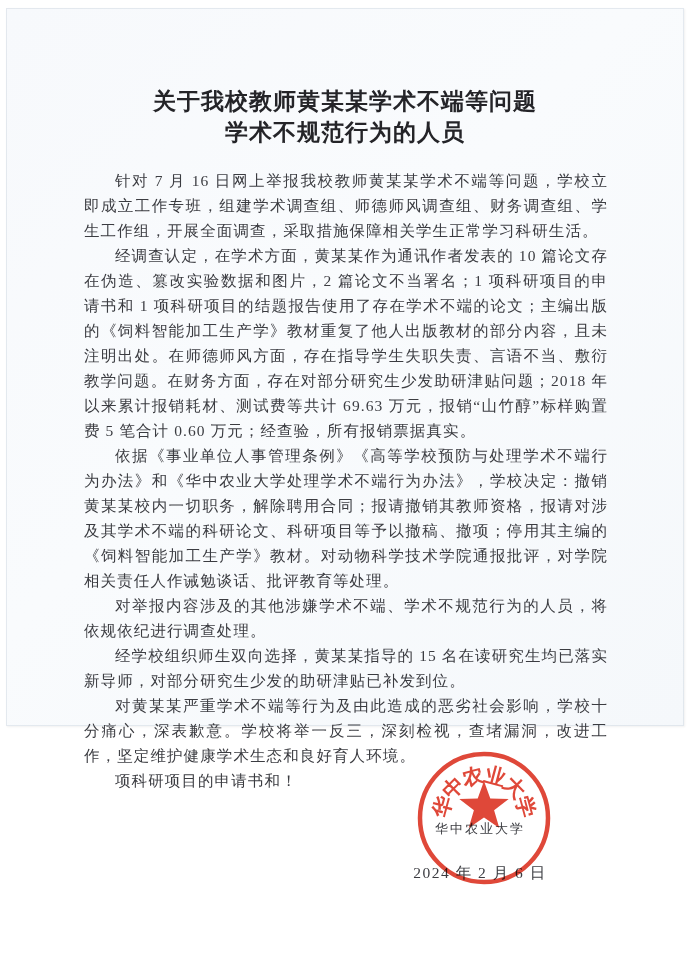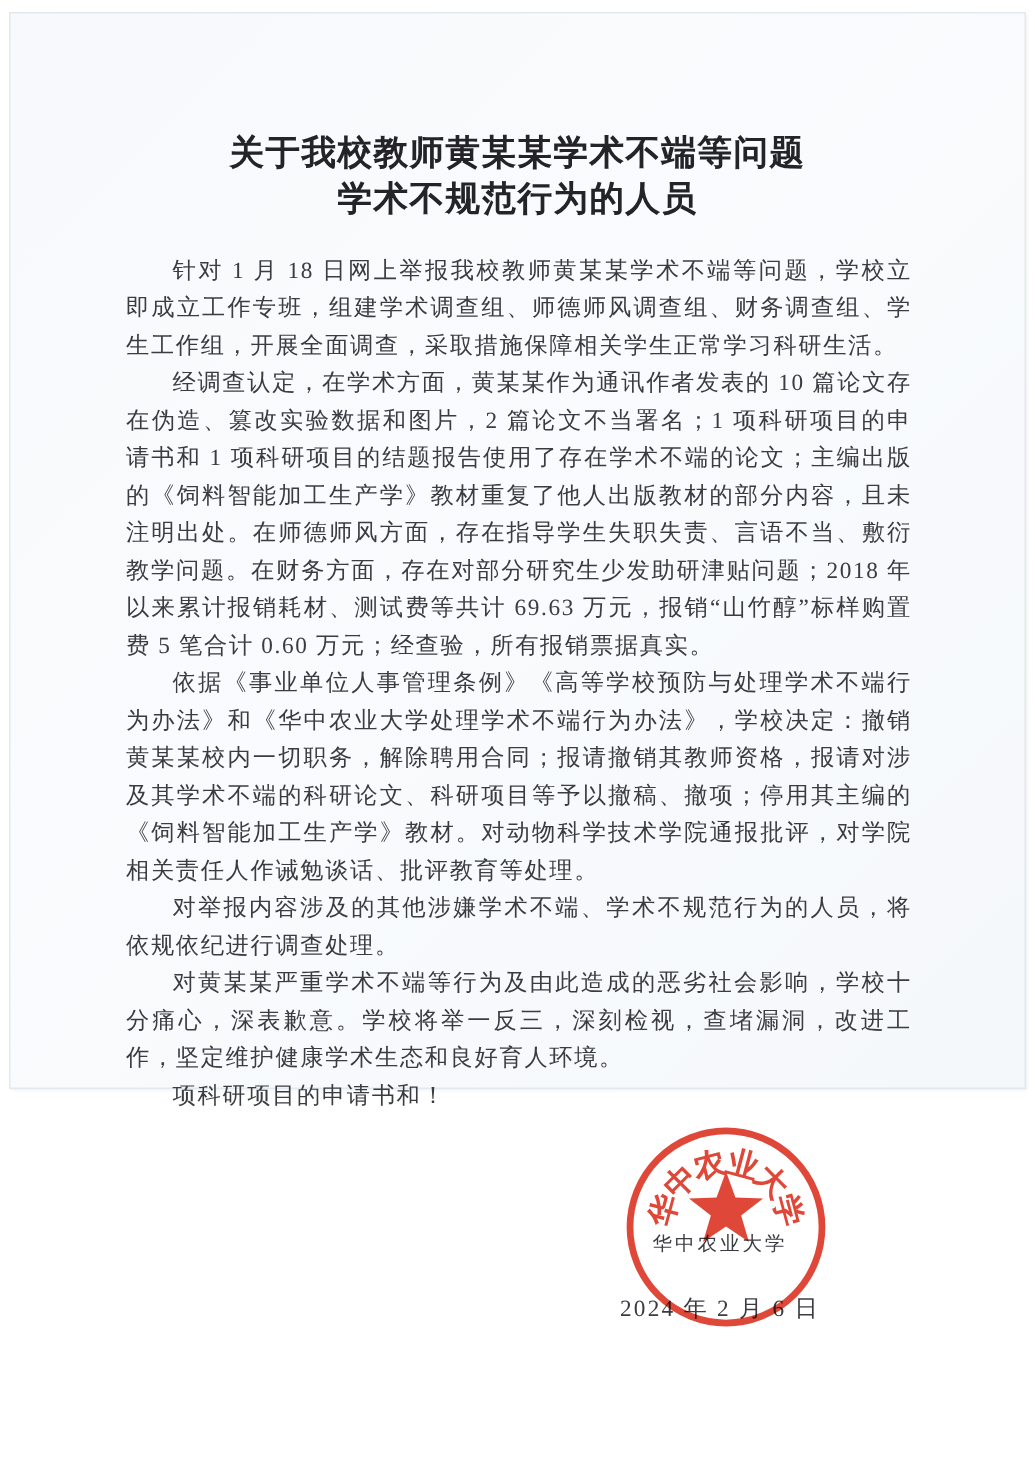--- a/index.html
+++ b/index.html
@@ -91,24 +91,25 @@
 
 <div class="canvas">
   <div class="paper">
 
     <div class="doc-title">
       <div>关于我校教师黄某某学术不端等问题</div>
       <div>学术不规范行为的人员</div>
     </div>
 
     <div class="body-text">
-      <p>针对 1 月 18 日网上举报我校教师黄某某学术不端等问题，学校立即成立工作专班，组建学术调查组、师德师风调查组、财务调查组、学生工作组，开展全面调查，采取措施保障相关学生正常学习科研生活。</p>
+      <p>针对 7 月 16 日网上举报我校教师黄某某学术不端等问题，学校立即成立工作专班，组建学术调查组、师德师风调查组、财务调查组、学生工作组，开展全面调查，采取措施保障相关学生正常学习科研生活。</p>
       <p>经调查认定，在学术方面，黄某某作为通讯作者发表的 10 篇论文存在伪造、篡改实验数据和图片，2 篇论文不当署名；1 项科研项目的申请书和 1 项科研项目的结题报告使用了存在学术不端的论文；主编出版的《饲料智能加工生产学》教材重复了他人出版教材的部分内容，且未注明出处。在师德师风方面，存在指导学生失职失责、言语不当、敷衍教学问题。在财务方面，存在对部分研究生少发助研津贴问题；2018 年以来累计报销耗材、测试费等共计 69.63 万元，报销“山竹醇”标样购置费 5 笔合计 0.60 万元；经查验，所有报销票据真实。</p>
       <p>依据《事业单位人事管理条例》《高等学校预防与处理学术不端行为办法》和《华中农业大学处理学术不端行为办法》，学校决定：撤销黄某某校内一切职务，解除聘用合同；报请撤销其教师资格，报请对涉及其学术不端的科研论文、科研项目等予以撤稿、撤项；停用其主编的《饲料智能加工生产学》教材。对动物科学技术学院通报批评，对学院相关责任人作诫勉谈话、批评教育等处理。</p>
       <p>对举报内容涉及的其他涉嫌学术不端、学术不规范行为的人员，将依规依纪进行调查处理。</p>
+      <p>经学校组织师生双向选择，黄某某指导的 15 名在读研究生均已落实新导师，对部分研究生少发的助研津贴已补发到位。</p>
       <p>对黄某某严重学术不端等行为及由此造成的恶劣社会影响，学校十分痛心，深表歉意。学校将举一反三，深刻检视，查堵漏洞，改进工作，坚定维护健康学术生态和良好育人环境。</p>
       <p>项科研项目的申请书和！</p>
     </div>
 
     <div class="signature-block">
       <div class="signature-name">华中农业大学</div>
       <div class="signature-date">2024 年 2 月 6 日</div>
     </div>
 
     <svg class="seal" viewBox="0 0 160 160" xmlns="http://www.w3.org/2000/svg">

